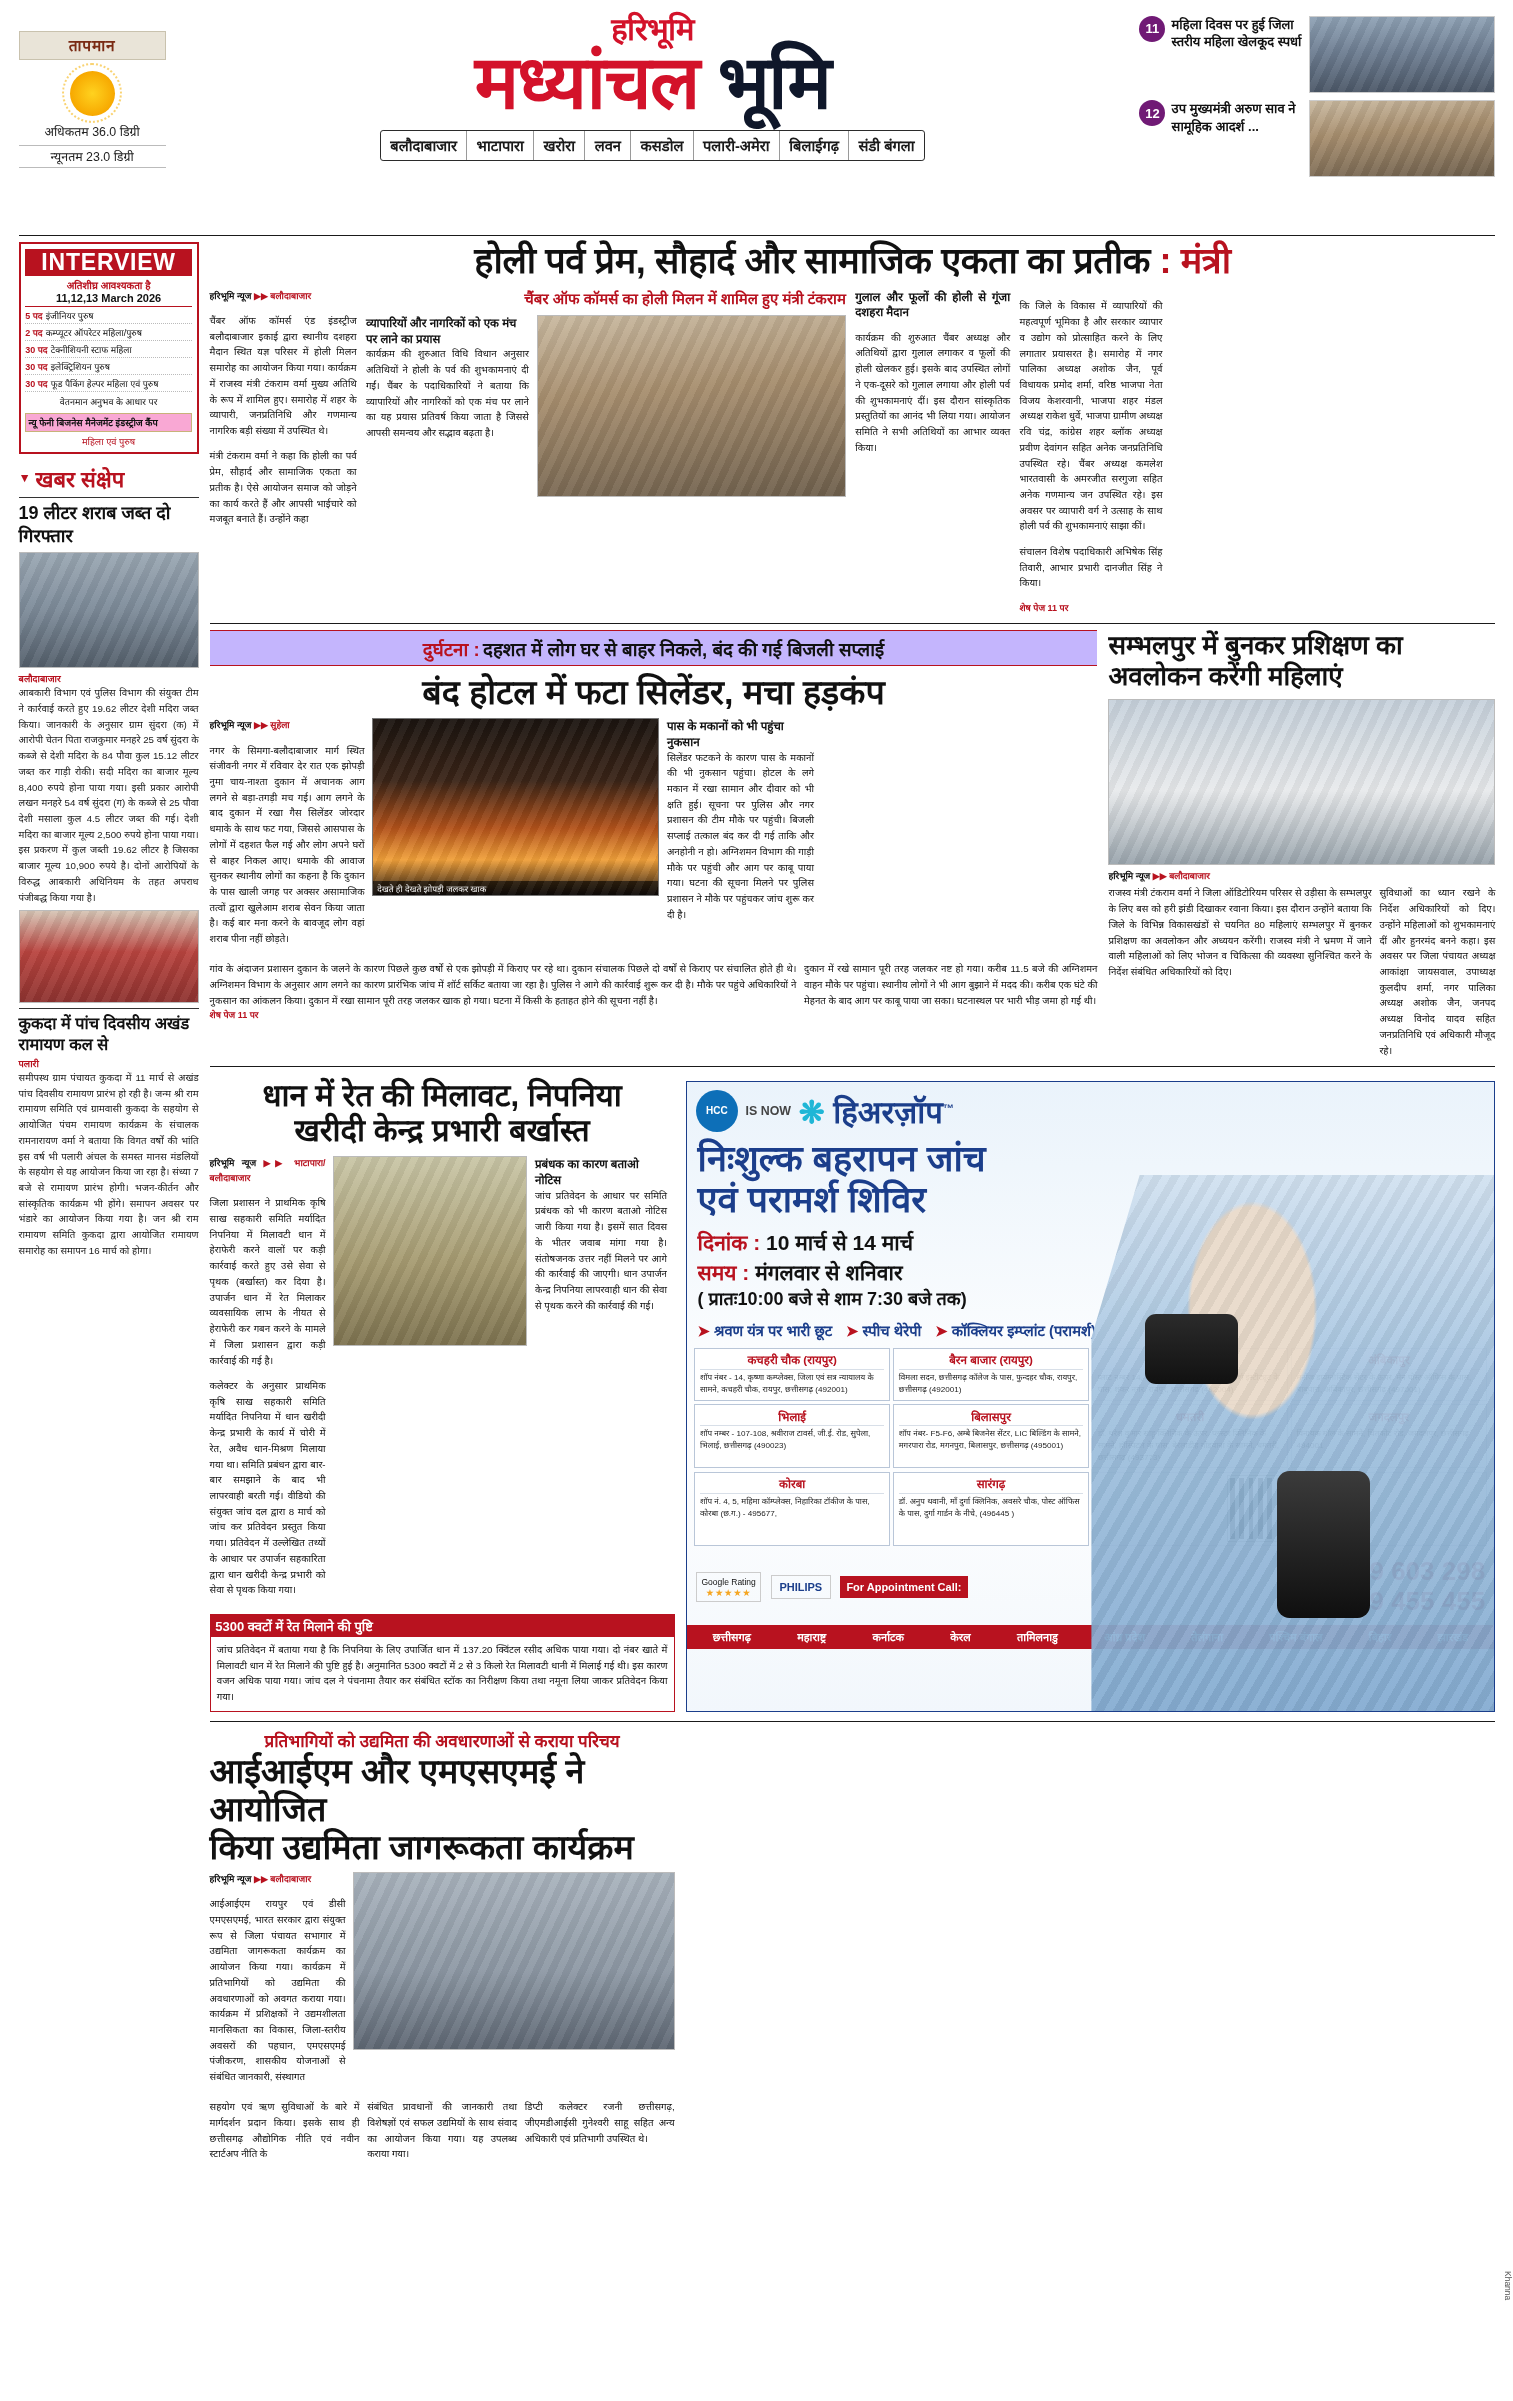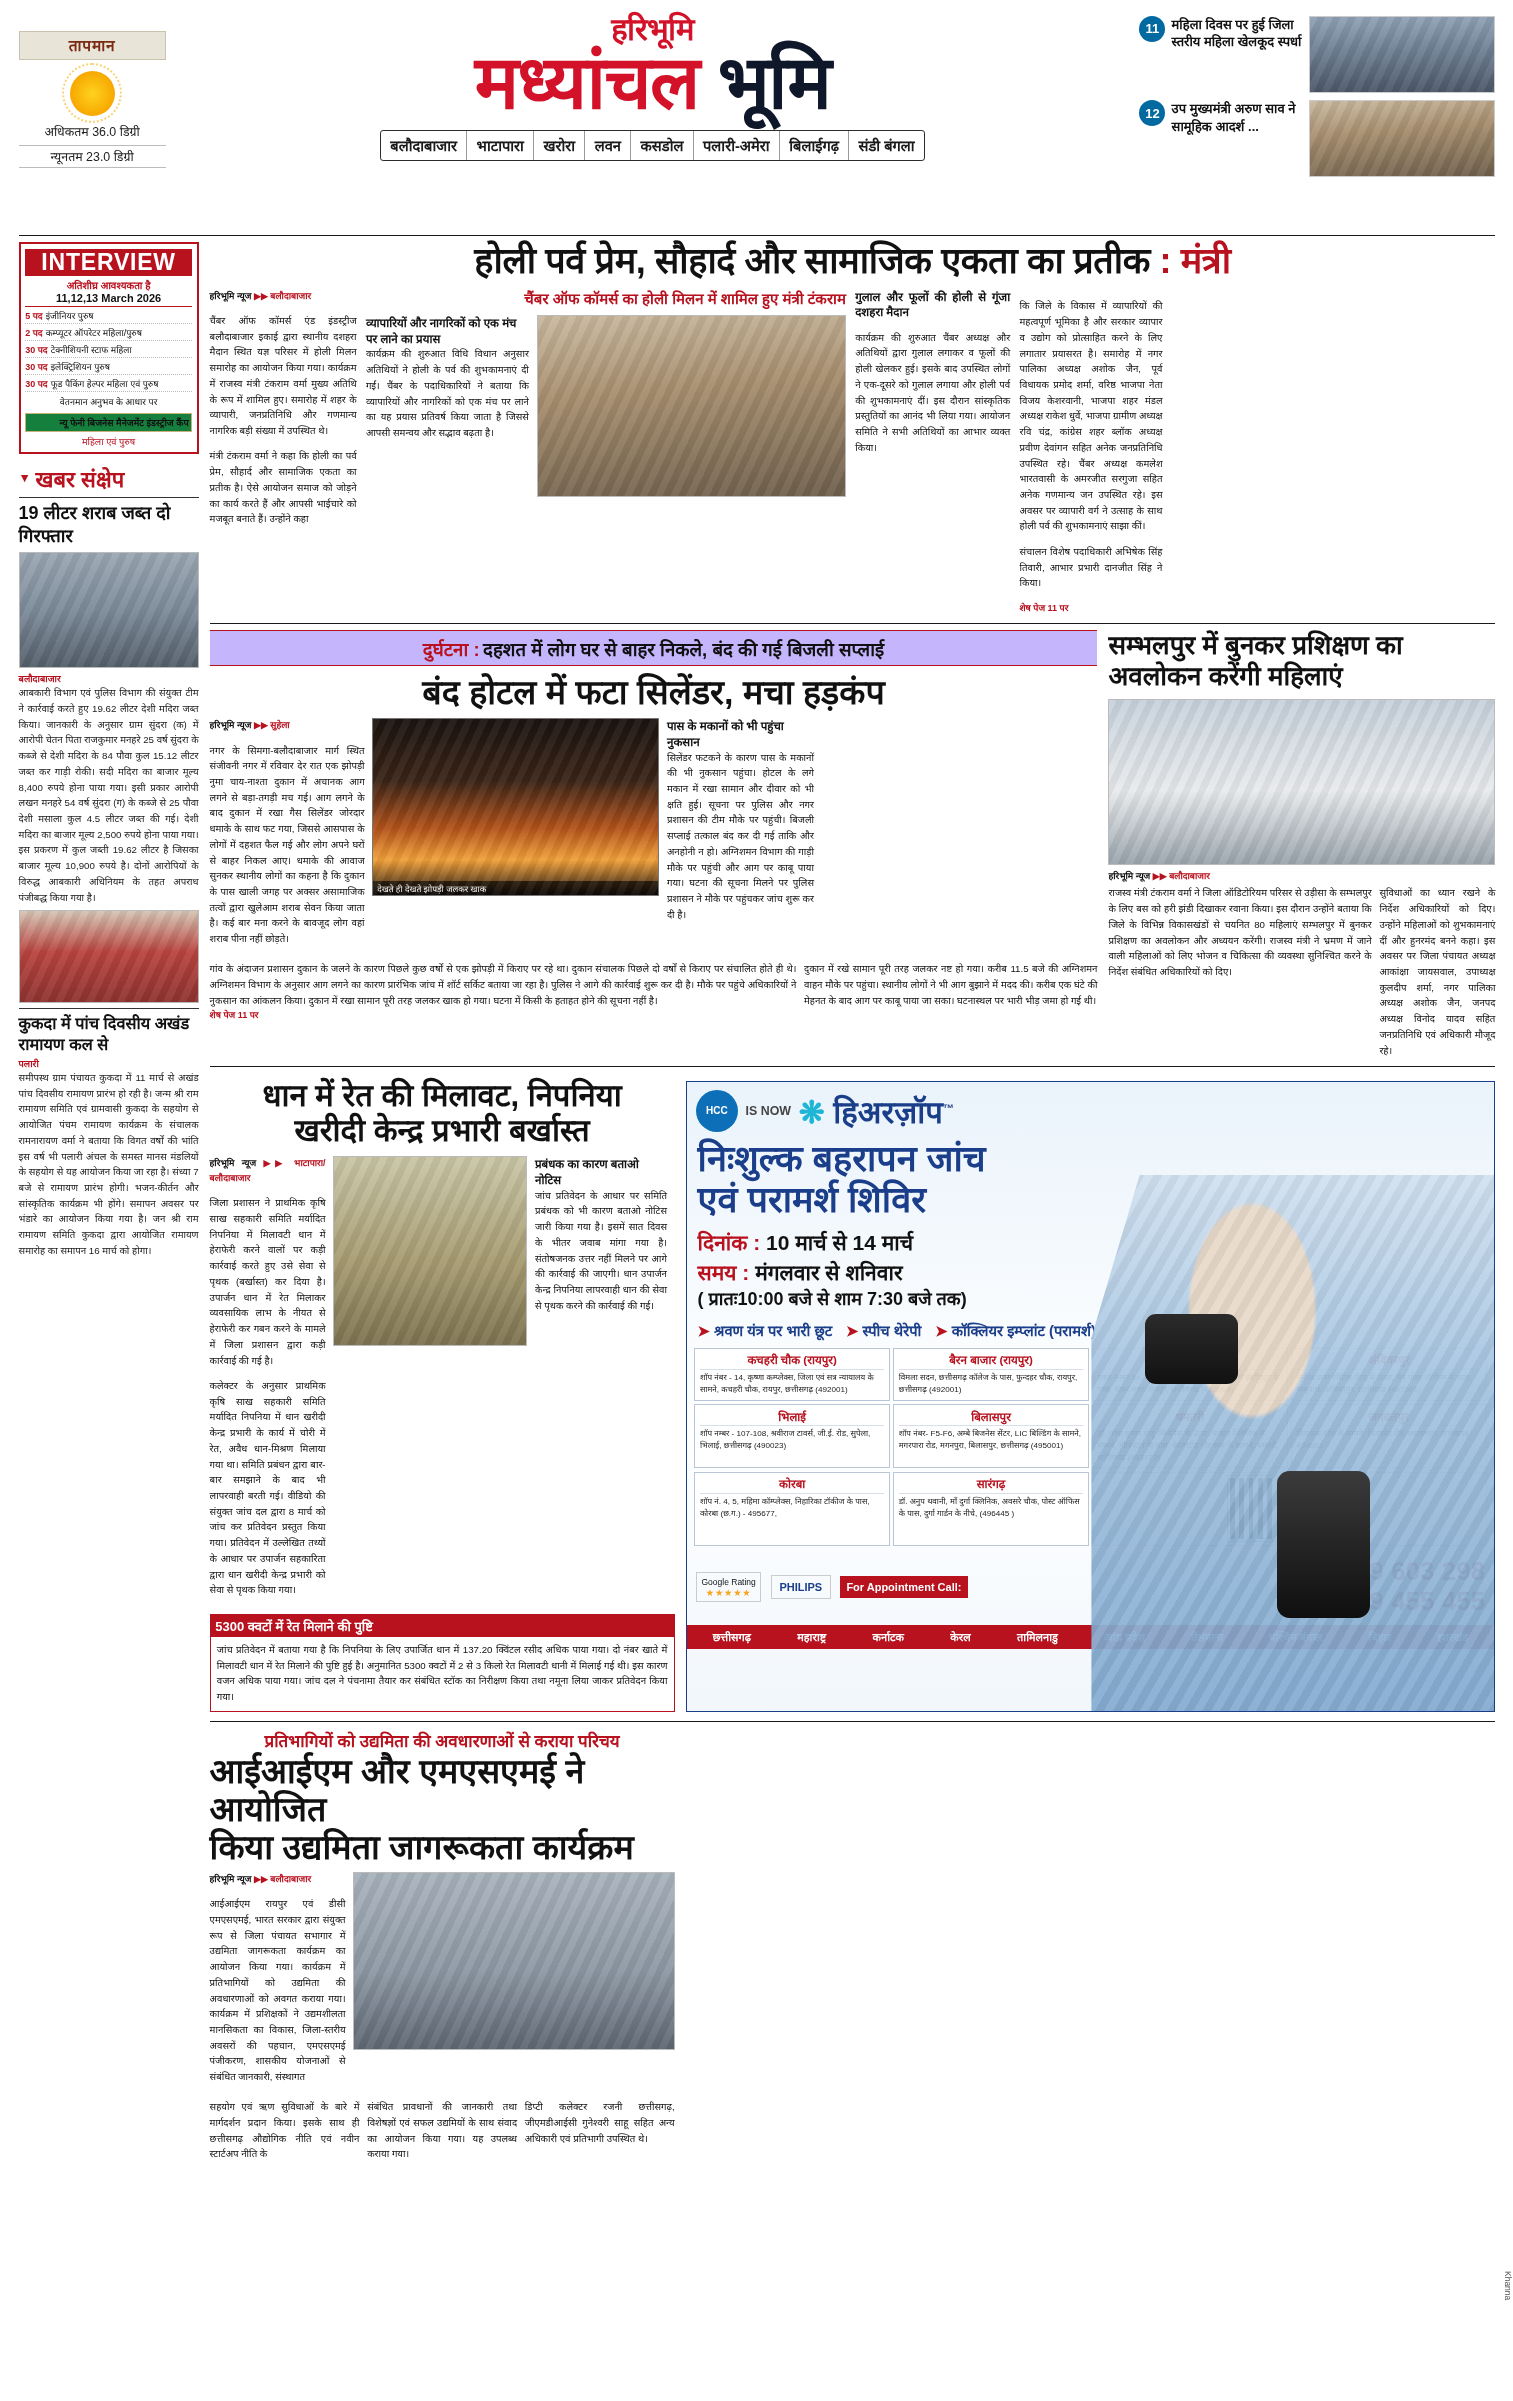--- a/index.html
+++ b/index.html
@@ -28,21 +28,21 @@
   .logo-main { font-size:74px; font-weight:bold; color:#d3122a; line-height:1.02; letter-spacing:-1.5px; }
   .logo-main .blk { color:#0f172a; }
   .place-date { font-size:14.7px; color:#333; margin-top:4.6px; }
   .strap { margin:9.3px auto 0 auto; display:inline-flex; border:1.5px solid #2b2b2b; border-radius:3.1px; overflow:hidden; }
   .strap span { font-size:14.7px; font-weight:bold; padding:4.6px 9.3px; border-right:0.8px solid #9a9a9a; color:#1a1a1a; }
   .strap span:last-child { border-right:none; }
 
   .promo-col { width:356px; padding-top:4.6px; }
   .promo { display:flex; gap:6.2px; margin-bottom:7.7px; }
   .promo-txt { flex:1; display:flex; gap:6.2px; align-items:flex-start; }
-  .pg-badge { width:26px; height:26px; border-radius:50%; background:#0369a1; color:#fff; font-size:13px; font-weight:bold; display:flex; align-items:center; justify-content:center; flex:0 0 26px; }
+  .pg-badge { width:26px; height:26px; border-radius:50%; background:#701a75; color:#fff; font-size:13px; font-weight:bold; display:flex; align-items:center; justify-content:center; flex:0 0 26px; }
   .promo-head { font-size:13px; line-height:1.35; font-weight:bold; color:#111; }
   .promo-img { width:186px; height:77px; border:0.8px solid #ccc; overflow:hidden; position:relative; }
 
   
   .ph { background:#b9c2c8; position:relative; overflow:hidden; }
   .ph.people { background:linear-gradient(175deg,#c9b9a0 0%, #a88f6f 40%, #6e5f4c 100%); }
   .ph.crowd  { background:linear-gradient(180deg,#8fa2b5 0%, #6f7f93 45%, #4c5868 100%); }
   .ph.fire   { background:linear-gradient(180deg,#1b1410 0%, #3a2417 35%, #b3521a 62%, #f0a03a 80%, #241a14 100%); }
   .ph.field  { background:linear-gradient(180deg,#c9c6a6 0%, #a79c72 55%, #7e7350 100%); }
   .ph.van    { background:linear-gradient(180deg,#c7d2dc 0%, #e8eaec 55%, #9aa5ad 100%); }
@@ -58,21 +58,21 @@
 
   
   .rail { width:180px; flex:0 0 180px; }
   .interview-ad { border:2.3px solid #b8121f; padding:4.6px; margin-top:6.2px; }
   .iv-title { background:#b8121f; color:#fff; text-align:center; font-size:23px; font-weight:bold; letter-spacing:0.8px; }
   .iv-sub { text-align:center; font-size:10px; color:#b8121f; font-weight:bold; line-height:1.3; margin-top:3.1px;}
   .iv-date { text-align:center; font-size:11px; font-weight:bold; color:#111; border-bottom:0.8px solid #b8121f; padding-bottom:2.3px;}
   .iv-row { font-size:9px; border-bottom:0.8px dotted #bbb; padding:1.5px 0; display:flex; gap:3.1px;}
   .iv-row b { color:#b8121f; }
   .iv-note { font-size:9px; text-align:center; margin-top:3.9px; line-height:1.4; }
-  .iv-foot { background:#15803d; border:0.8px solid #c8b27a; text-align:right; font-size:9.3px; font-weight:bold; margin-top:3.9px; padding:2.3px;}
+  .iv-foot { background:#f9a8d4; border:0.8px solid #c8b27a; text-align:left; font-size:9.3px; font-weight:bold; margin-top:3.9px; padding:2.3px;}
   .iv-tick { text-align:center; color:#b8121f; font-size:9.3px; margin-top:2.3px;}
 
   .sec-head { margin-top:9.3px; display:flex; align-items:center; gap:4.6px; }
   .sec-head .chev { color:#b8121f; font-size:12.4px; }
   .sec-head .t { font-size:22px; font-weight:bold; color:#b8121f; }
   .hr-thin { border-top:0.8px solid #333; margin:3.1px 0 4.6px 0; }
 
   .rail-h { font-size:18px; font-weight:bold; line-height:1.25; color:#111; }
   .rail-img { height:116px; margin:4.6px 0; border:0.8px solid #bbb; }
   .body-txt { font-size:9.7px; line-height:1.62; text-align:justify; color:#1b1b1b; }

